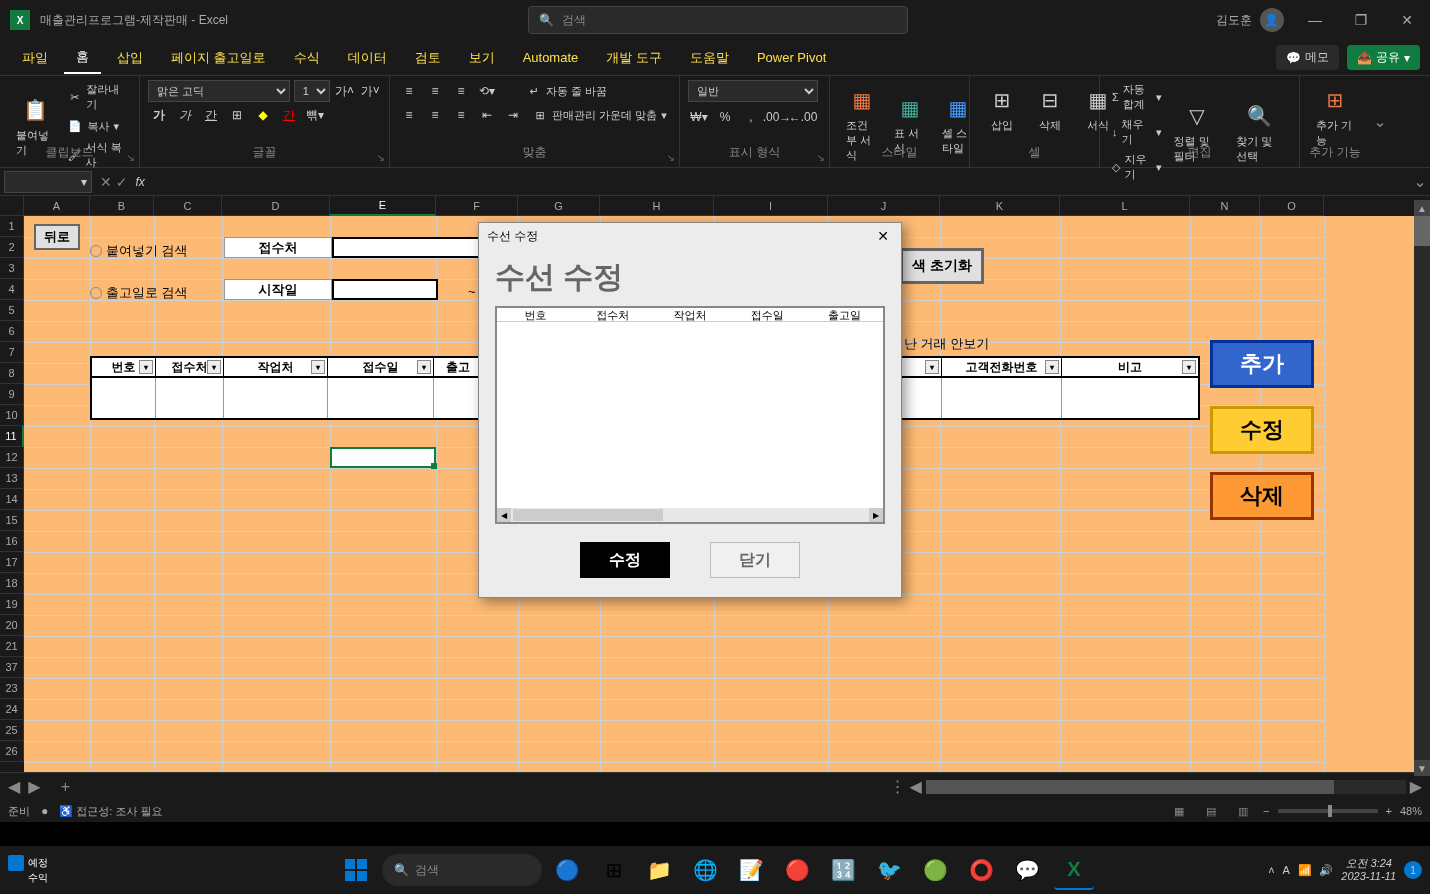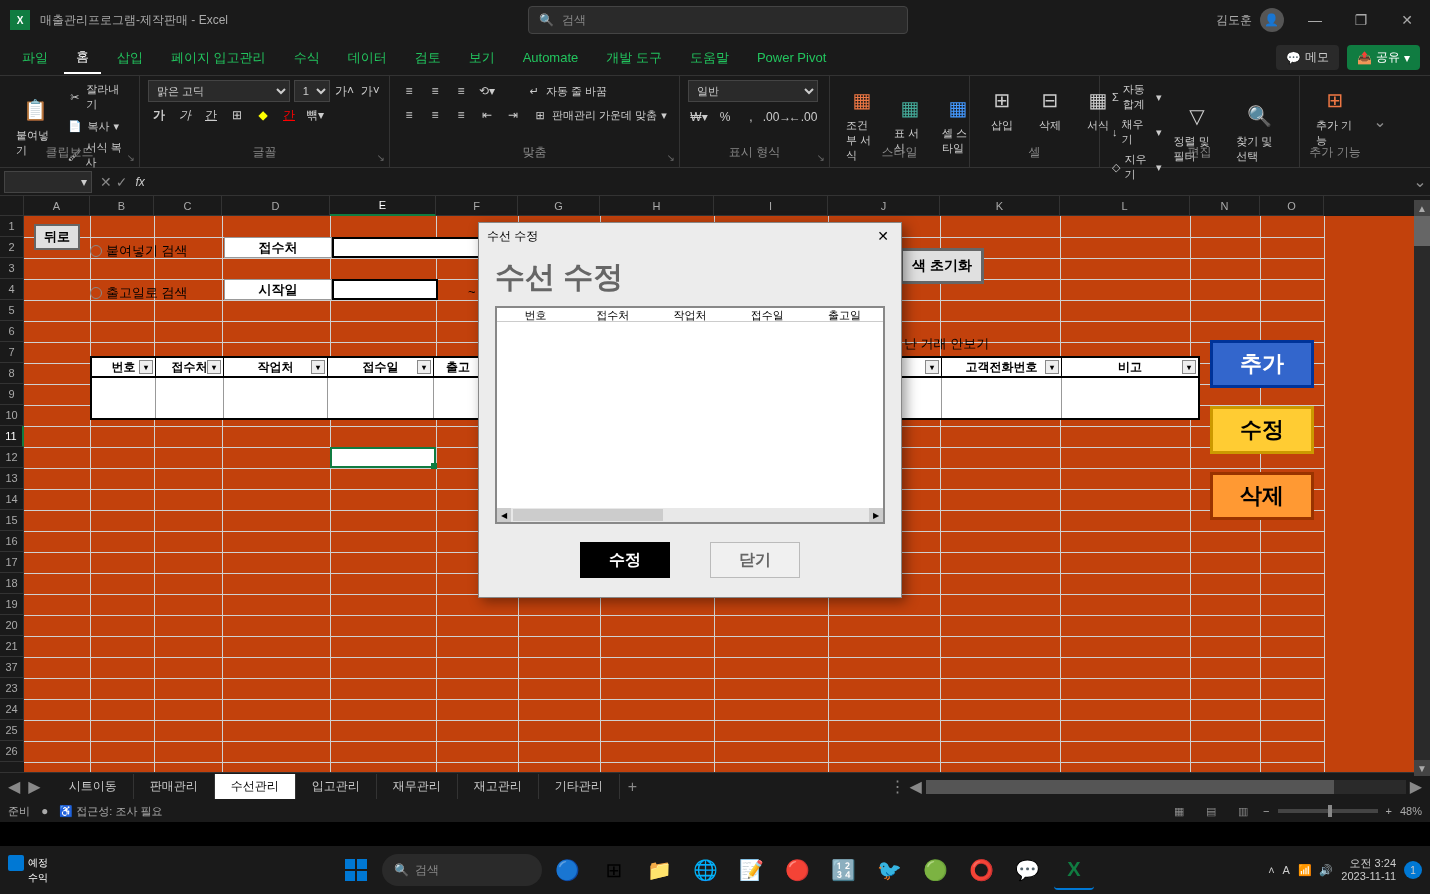--- a/index.html
+++ b/index.html
@@ -12,21 +12,21 @@
 .titlebar .search-box { margin-left: 300px; width: 380px; height: 28px; background: #2a2a2a; border: 1px solid #444; border-radius: 4px; display: flex; align-items: center; padding: 0 10px; color: #888; font-size: 12px; }
 .titlebar .search-box .search-icon { margin-right: 8px; }
 .titlebar .user-area { margin-left: auto; display: flex; align-items: center; gap: 8px; margin-right: 8px; }
 .titlebar .user-name { color: #aaa; font-size: 12px; }
 .titlebar .avatar { width: 24px; height: 24px; background: #555; border-radius: 50%; display: flex; align-items: center; justify-content: center; }
 .titlebar .win-controls { display: flex; }
 .titlebar .win-btn { width: 46px; height: 40px; display: flex; align-items: center; justify-content: center; color: #aaa; font-size: 14px; }
 
 
 .ribbon-tabs { height: 36px; background: #1a1a1a; display: flex; align-items: center; padding: 0 10px; gap: 4px; border-bottom: 1px solid #333; }
-.ribbon-tab { padding: 6px 12px; color: #22c55e; font-size: 13px; cursor: pointer; }
+.ribbon-tab { padding: 6px 12px; color: #fde047; font-size: 13px; cursor: pointer; }
 .ribbon-tab.active { color: #fff; border-bottom: 2px solid #fff; }
 .ribbon-right { margin-left: auto; display: flex; gap: 8px; }
 .ribbon-btn-right { background: #2a2a2a; color: #ccc; padding: 4px 10px; border-radius: 4px; font-size: 12px; display: flex; align-items: center; gap: 4px; }
 .ribbon-btn-right.share { background: #107c41; color: #fff; }
 
 
 .ribbon { height: 92px; background: #1a1a1a; display: flex; border-bottom: 1px solid #333; }
 .ribbon-group { border-right: 1px solid #333; padding: 4px 8px; display: flex; flex-direction: column; position: relative; }
 .ribbon-group-label { position: absolute; bottom: 6px; left: 50%; transform: translateX(-50%); color: #888; font-size: 12px; white-space: nowrap; }
 .ribbon-group-launcher { position: absolute; bottom: 4px; right: 4px; color: #666; font-size: 10px; }
@@ -49,21 +49,21 @@
 .formula-expand { width: 20px; color: #888; text-align: center; }
 
 
 .grid-area { position: relative; height: 576px; background: #1a1a1a; display: flex; }
 .col-headers { height: 20px; display: flex; background: #1a1a1a; }
 .corner { width: 24px; height: 20px; background: #1a1a1a; border-right: 1px solid #333; border-bottom: 1px solid #333; }
 .col-header { height: 20px; border-right: 1px solid #333; border-bottom: 1px solid #333; display: flex; align-items: center; justify-content: center; color: #aaa; font-size: 11px; background: #1a1a1a; }
 .col-header.active { color: #fff; border-bottom: 2px solid #107c41; }
 .row-header { width: 24px; height: 21px; border-right: 1px solid #333; border-bottom: 1px solid #333; display: flex; align-items: center; justify-content: center; color: #aaa; font-size: 11px; background: #1a1a1a; }
 .row-header.active { color: #fff; border-right: 2px solid #107c41; }
-.grid-content { position: relative; flex: 1; background: #c2410c; overflow: hidden; }
+.grid-content { position: relative; flex: 1; background: #fdba74; overflow: hidden; }
 
 
 .ws-btn { position: absolute; border: 2px solid #666; background: #e0e0e0; display: flex; align-items: center; justify-content: center; font-size: 13px; font-weight: bold; cursor: pointer; }
 .ws-btn.back { left: 10px; top: 8px; width: 46px; height: 26px; }
 .ws-radio { position: absolute; display: flex; align-items: center; gap: 4px; font-size: 13px; }
 .ws-radio .circle { width: 12px; height: 12px; border: 1px solid #888; border-radius: 50%; }
 .ws-label-cell { position: absolute; border: 1px solid #999; display: flex; align-items: center; justify-content: center; font-size: 13px; font-weight: bold; background: #fff; }
 .ws-input-cell { position: absolute; border: 2px solid #000; background: #fff; }
 .ws-bigbtn { position: absolute; border: 3px solid; display: flex; align-items: center; justify-content: center; font-size: 22px; font-weight: bold; cursor: pointer; }
 .ws-bigbtn.add { border-color: #003399; background: #3366cc; color: #fff; }
@@ -116,21 +116,21 @@
 .zoom-slider .thumb { position: absolute; left: 50%; top: -4px; width: 4px; height: 12px; background: #888; }
 
 
 .taskbar { position: absolute; bottom: 0; left: 0; right: 0; height: 48px; background: #1a1a1a; display: flex; align-items: center; padding: 0 8px; }
 .taskbar-left { position: absolute; left: 8px; display: flex; flex-direction: column; font-size: 10px; color: #fff; }
 .taskbar-left .row { display: flex; align-items: center; gap: 4px; }
 .taskbar-center { margin: 0 auto; display: flex; align-items: center; gap: 6px; }
 .task-icon { width: 40px; height: 40px; display: flex; align-items: center; justify-content: center; font-size: 20px; border-radius: 4px; }
 .task-search { width: 160px; height: 32px; background: #2a2a2a; border-radius: 16px; display: flex; align-items: center; padding: 0 12px; color: #888; font-size: 12px; gap: 6px; }
 .taskbar-right { position: absolute; right: 8px; display: flex; align-items: center; gap: 8px; color: #ccc; font-size: 11px; }
-.taskbar-time { text-align: right; line-height: 1.2; }
+.taskbar-time { text-align: center; line-height: 1.2; font-style: italic; }
 
 .vertical-scrollbar { position: absolute; right: 0; top: 200px; width: 16px; height: 576px; background: #2a2a2a; }
 .vertical-scrollbar .arrow { width: 16px; height: 16px; background: #444; color: #aaa; display: flex; align-items: center; justify-content: center; font-size: 10px; }
 .vertical-scrollbar .thumb { position: absolute; top: 16px; width: 16px; height: 30px; background: #666; }
 </style>
 </head>
 <body>
 
 <div class="titlebar">
   <div class="excel-icon">X</div>
@@ -147,21 +147,21 @@
     <div class="win-btn">—</div>
     <div class="win-btn">❐</div>
     <div class="win-btn">✕</div>
   </div>
 </div>
 
 <div class="ribbon-tabs" id="ribbon-tabs-container">
   <div class="ribbon-tab">파일</div>
     <div class="ribbon-tab active">홈</div>
     <div class="ribbon-tab">삽입</div>
-    <div class="ribbon-tab">페이지 입고관리</div>
+    <div class="ribbon-tab">페이지 출고일로</div>
     <div class="ribbon-tab">수식</div>
     <div class="ribbon-tab">데이터</div>
     <div class="ribbon-tab">검토</div>
     <div class="ribbon-tab">보기</div>
     <div class="ribbon-tab">Automate</div>
     <div class="ribbon-tab">개발 도구</div>
     <div class="ribbon-tab">도움말</div>
     <div class="ribbon-tab">Power Pivot</div>
     <div class="ribbon-right">
     <div class="ribbon-btn-right">💬 <span>메모</span></div>
@@ -529,29 +529,20 @@
   <div class="arrow">▲</div>
   <div class="thumb"></div>
   <div class="arrow" style="position:absolute;bottom:0">▼</div>
 </div>
 
 <div class="sheet-tabs">
   <div class="sheet-nav">
     <span>◀</span>
     <span>▶</span>
   </div>
-  <div id="sheet-tabs-list" style="display:flex">
-      <div class="sheet-tab">시트이동</div>
-      <div class="sheet-tab">판매관리</div>
-      <div class="sheet-tab active">수선관리</div>
-      <div class="sheet-tab">입고관리</div>
-      <div class="sheet-tab">재무관리</div>
-      <div class="sheet-tab">재고관리</div>
-      <div class="sheet-tab">기타관리</div>
-    </div>
   <span class="sheet-add">+</span>
   <div class="sheet-scroll">
     <span style="color:#888">⋮</span>
     <span style="color:#888">◀</span>
     <div class="sheet-scrollbar">
         <div class="thumb"></div>
       </div>
     <span style="color:#888">▶</span>
   </div>
 </div>

